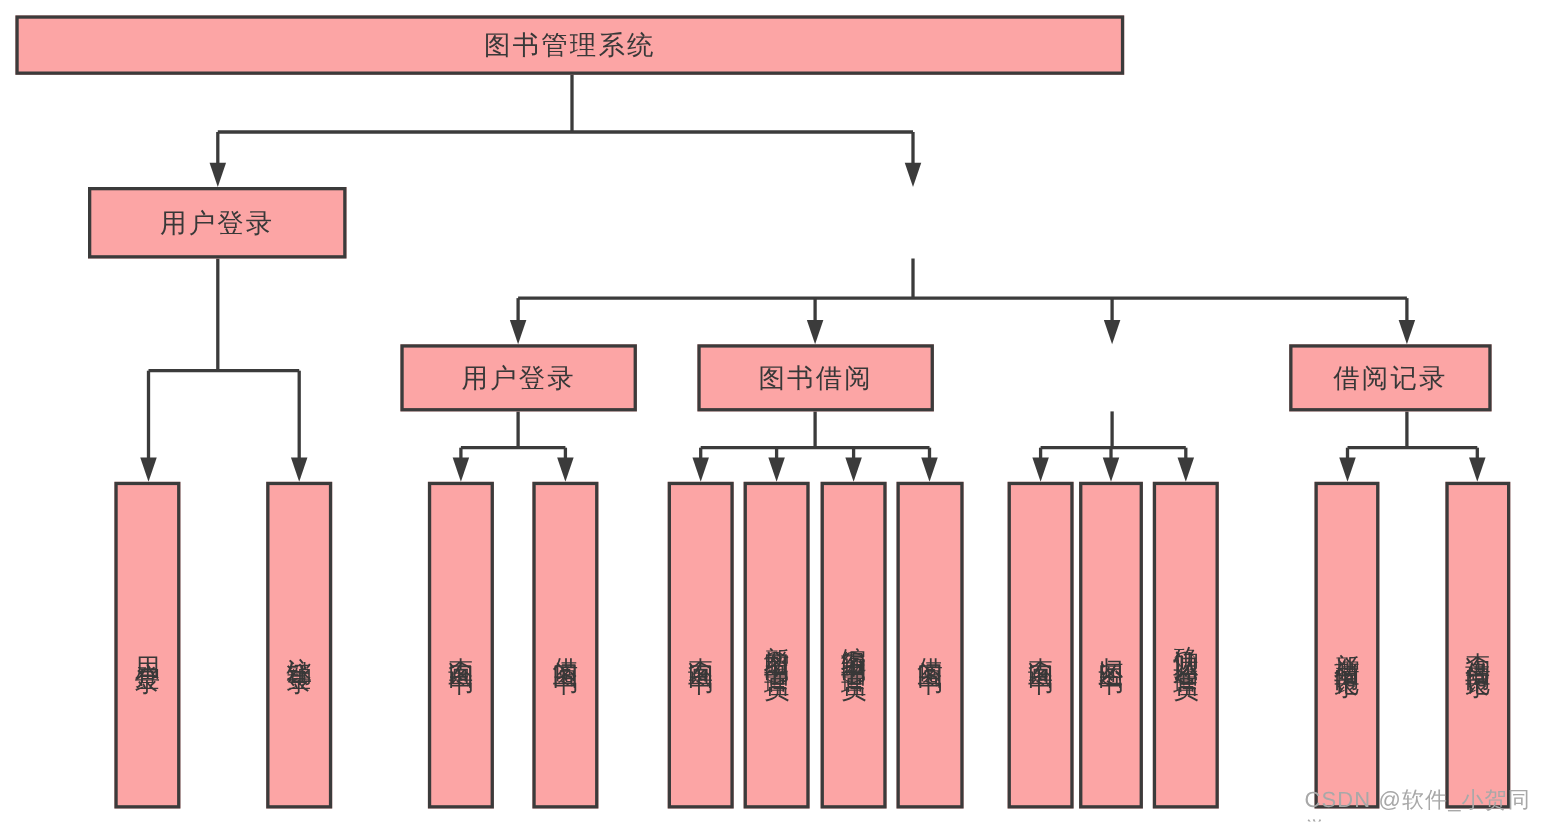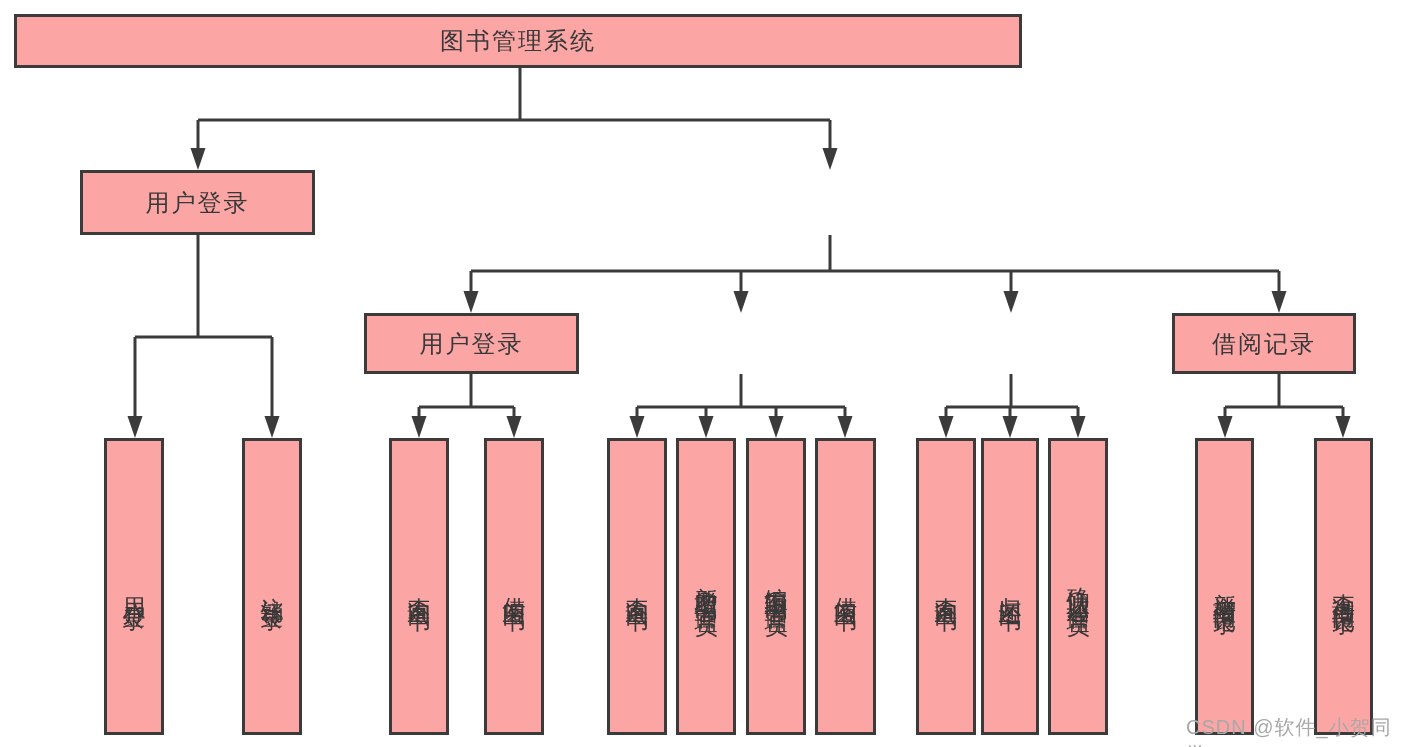--- a/index.html
+++ b/index.html
@@ -98,20 +98,21 @@
     <polygon points="1070.5,416 1085.5,416 1078,438"></polygon>
     <polygon points="1217.5,416 1232.5,416 1225,438"></polygon>
     <polygon points="1335.5,416 1350.5,416 1343,438"></polygon>
   </svg>
 
   <div class="node" style="left:14px;top:14px;width:1008px;height:54px">图书管理系统</div>
 
   <div class="node" style="left:80px;top:170px;width:235px;height:65px">用户登录</div>
 
   <div class="node" style="left:364px;top:313px;width:215px;height:61px">用户登录</div>
+  <div class="node" style="left:634px;top:313px;width:215px;height:61px">图书借阅</div>
   <div class="node" style="left:1172px;top:313px;width:184px;height:61px">借阅记录</div>
 
   <div class="node leaf" style="left:104px;top:438px;width:60px;height:297px">用户登录</div>
   <div class="node leaf" style="left:242px;top:438px;width:60px;height:297px">注销登录</div>
 
   <div class="node leaf" style="left:389px;top:438px;width:60px;height:297px">查询图书</div>
   <div class="node leaf" style="left:484px;top:438px;width:60px;height:297px">借阅图书</div>
 
   <div class="node leaf" style="left:607px;top:438px;width:60px;height:297px">查询图书</div>
   <div class="node leaf" style="left:676px;top:438px;width:60px;height:297px">新增图书（管理员）</div>

